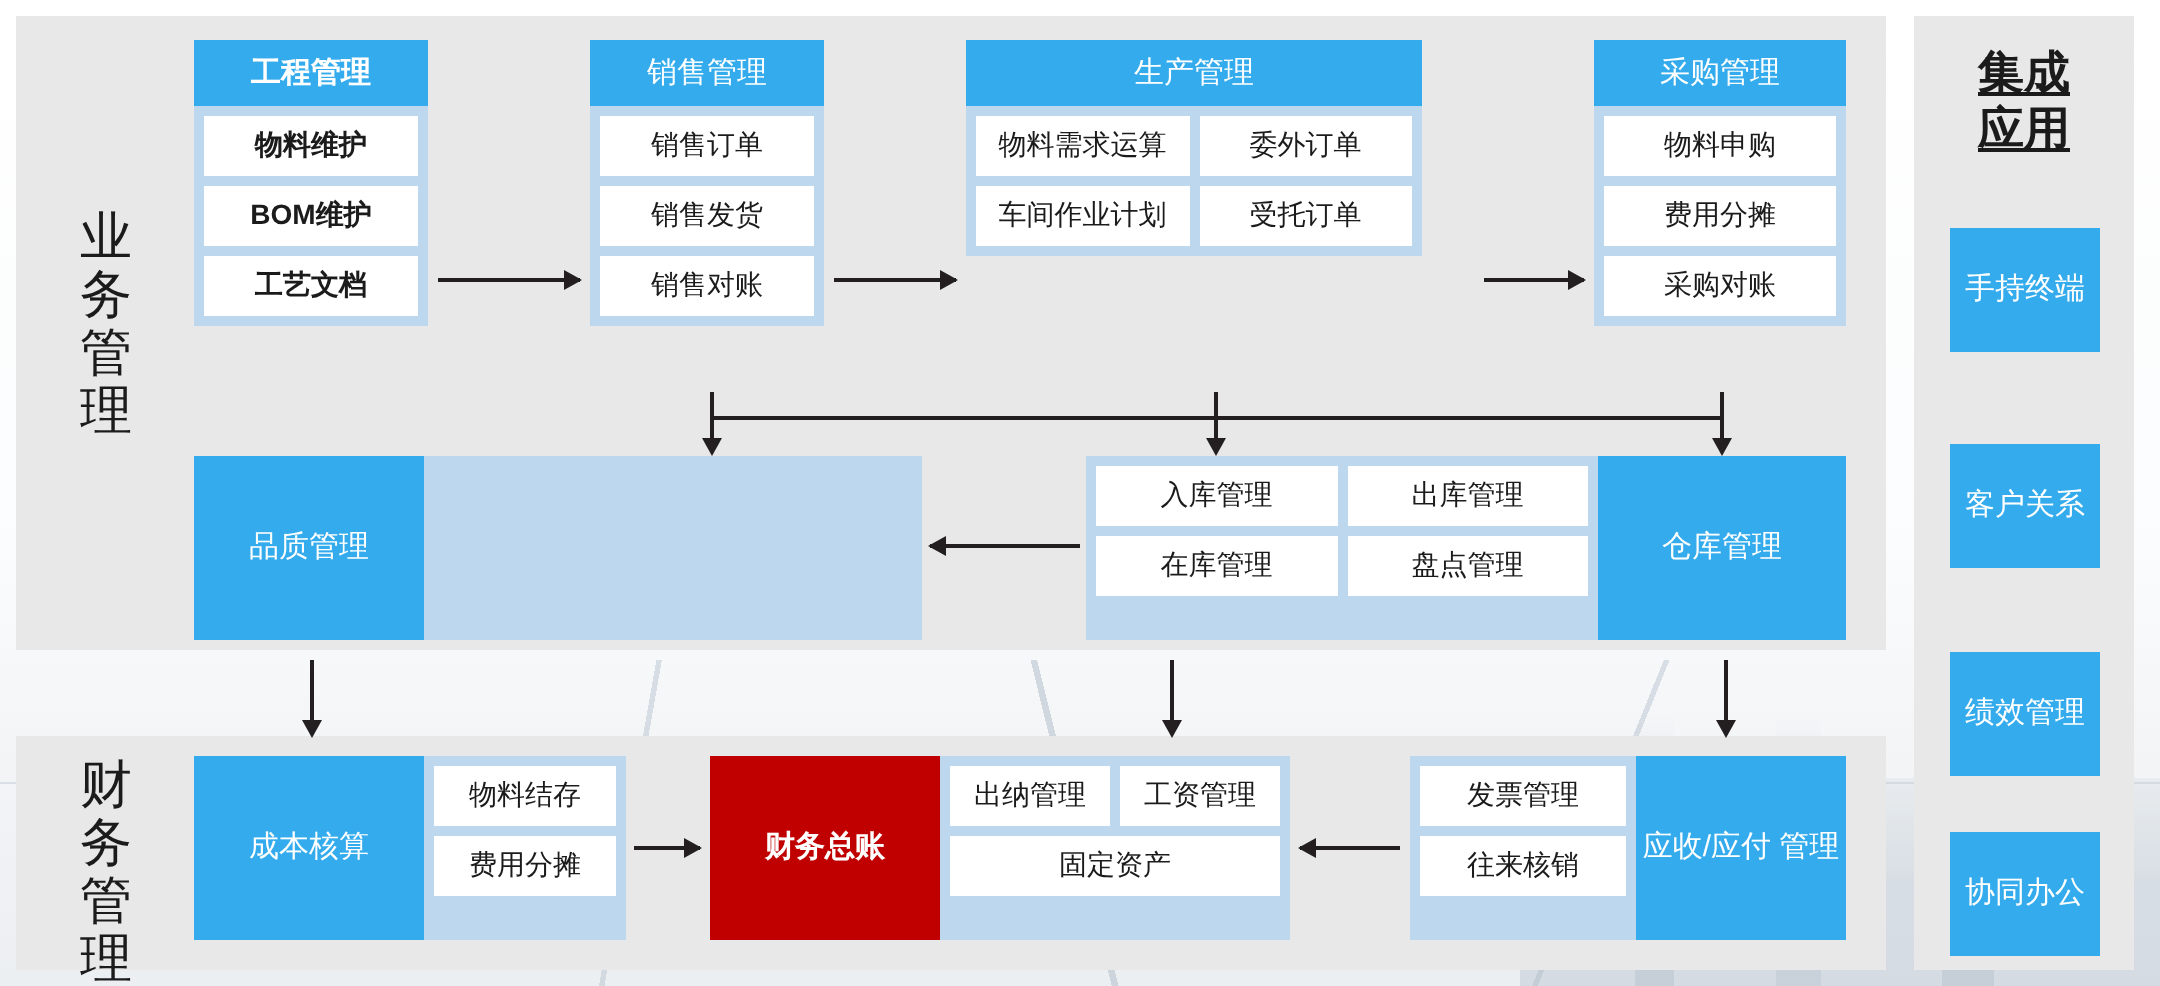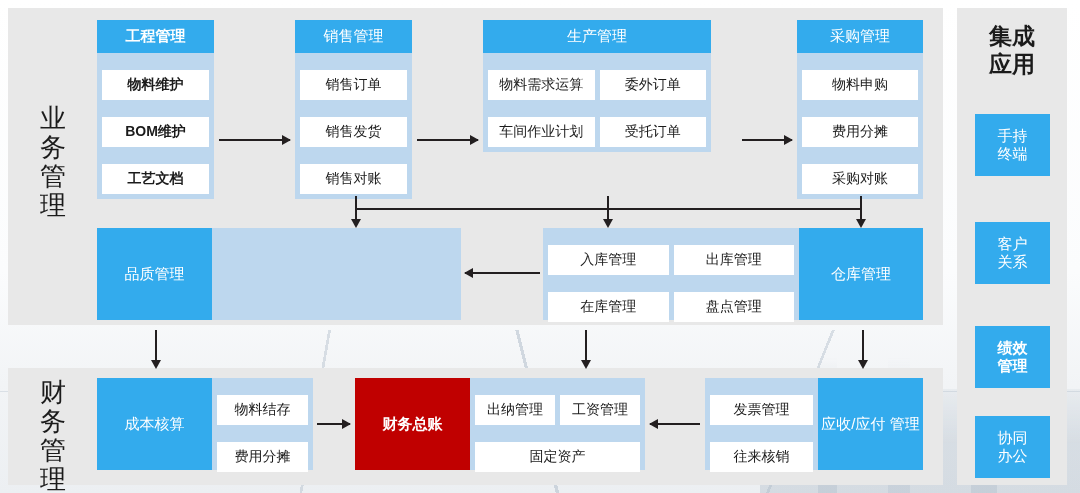--- a/index.html
+++ b/index.html
@@ -57,21 +57,21 @@
   .vlabel span{display:block;}
 
   
   .group{position:absolute;background:#bdd7ee;box-sizing:border-box;}
   .ghead{
     background:#33abed;color:#ffffff;font-size:15px;
     display:flex;align-items:center;justify-content:center;
     width:100%;height:33px;
   }
   .gbody{padding:5px;display:flex;flex-direction:column;gap:5px;}
-  .grow{display:flex;gap:5px;margin-top:12px;}
+  .grow{display:flex;gap:5px;}
   .cell{
     background:#ffffff;color:#1b1b1b;font-size:14px;
     display:flex;align-items:center;justify-content:center;
     height:30px;flex:1 1 0;white-space:nowrap;
   }
 
   
   #grp-engineering{left:97px; top:20px; width:117px;font-weight:bold;}
   #grp-sales      {left:295px;top:20px; width:117px;}
   #grp-production {left:483px;top:20px; width:228px;}
@@ -99,31 +99,31 @@
   #grp-ledger   .shead{width:115px;}
   #grp-ar-ap    {left:705px;top:378px;width:218px;height:92px;}
   #grp-ar-ap    .shead{width:105px;order:2;}
   #grp-ar-ap    .sbody{order:1;border-radius:26px;}
 
   
   #apps-title{
     position:absolute;left:957px;top:22px;width:110px;
     text-align:center;font-size:23px;color:#1b1b1b;line-height:1.22;font-weight:bold;
   }
-  #apps-title span{display:block;}
+  #apps-title span{display:block;text-decoration:underline;}
   .app-tile{
     position:absolute;left:975px;width:75px;height:62px;
     background:#33abed;color:#ffffff;font-size:15px;line-height:1.22;
-    display:flex;flex-direction:column;align-items:center;justify-content:center;
+    display:flex;flex-direction:row;align-items:center;justify-content:center;
     text-align:center;
   }
   .app-tile span{display:block;}
   #app-0{top:114px;}
   #app-1{top:222px;}
-  #app-2{top:326px;font-weight:bold;}
+  #app-2{top:326px;}
   #app-3{top:416px;}
 
   
   .arrow{position:absolute;}
   .ah{height:2px;background:#231f20;}
   .ah::after{
     content:"";position:absolute;right:-1px;top:-4px;
     border-left:9px solid #231f20;
     border-top:5px solid transparent;border-bottom:5px solid transparent;
   }

